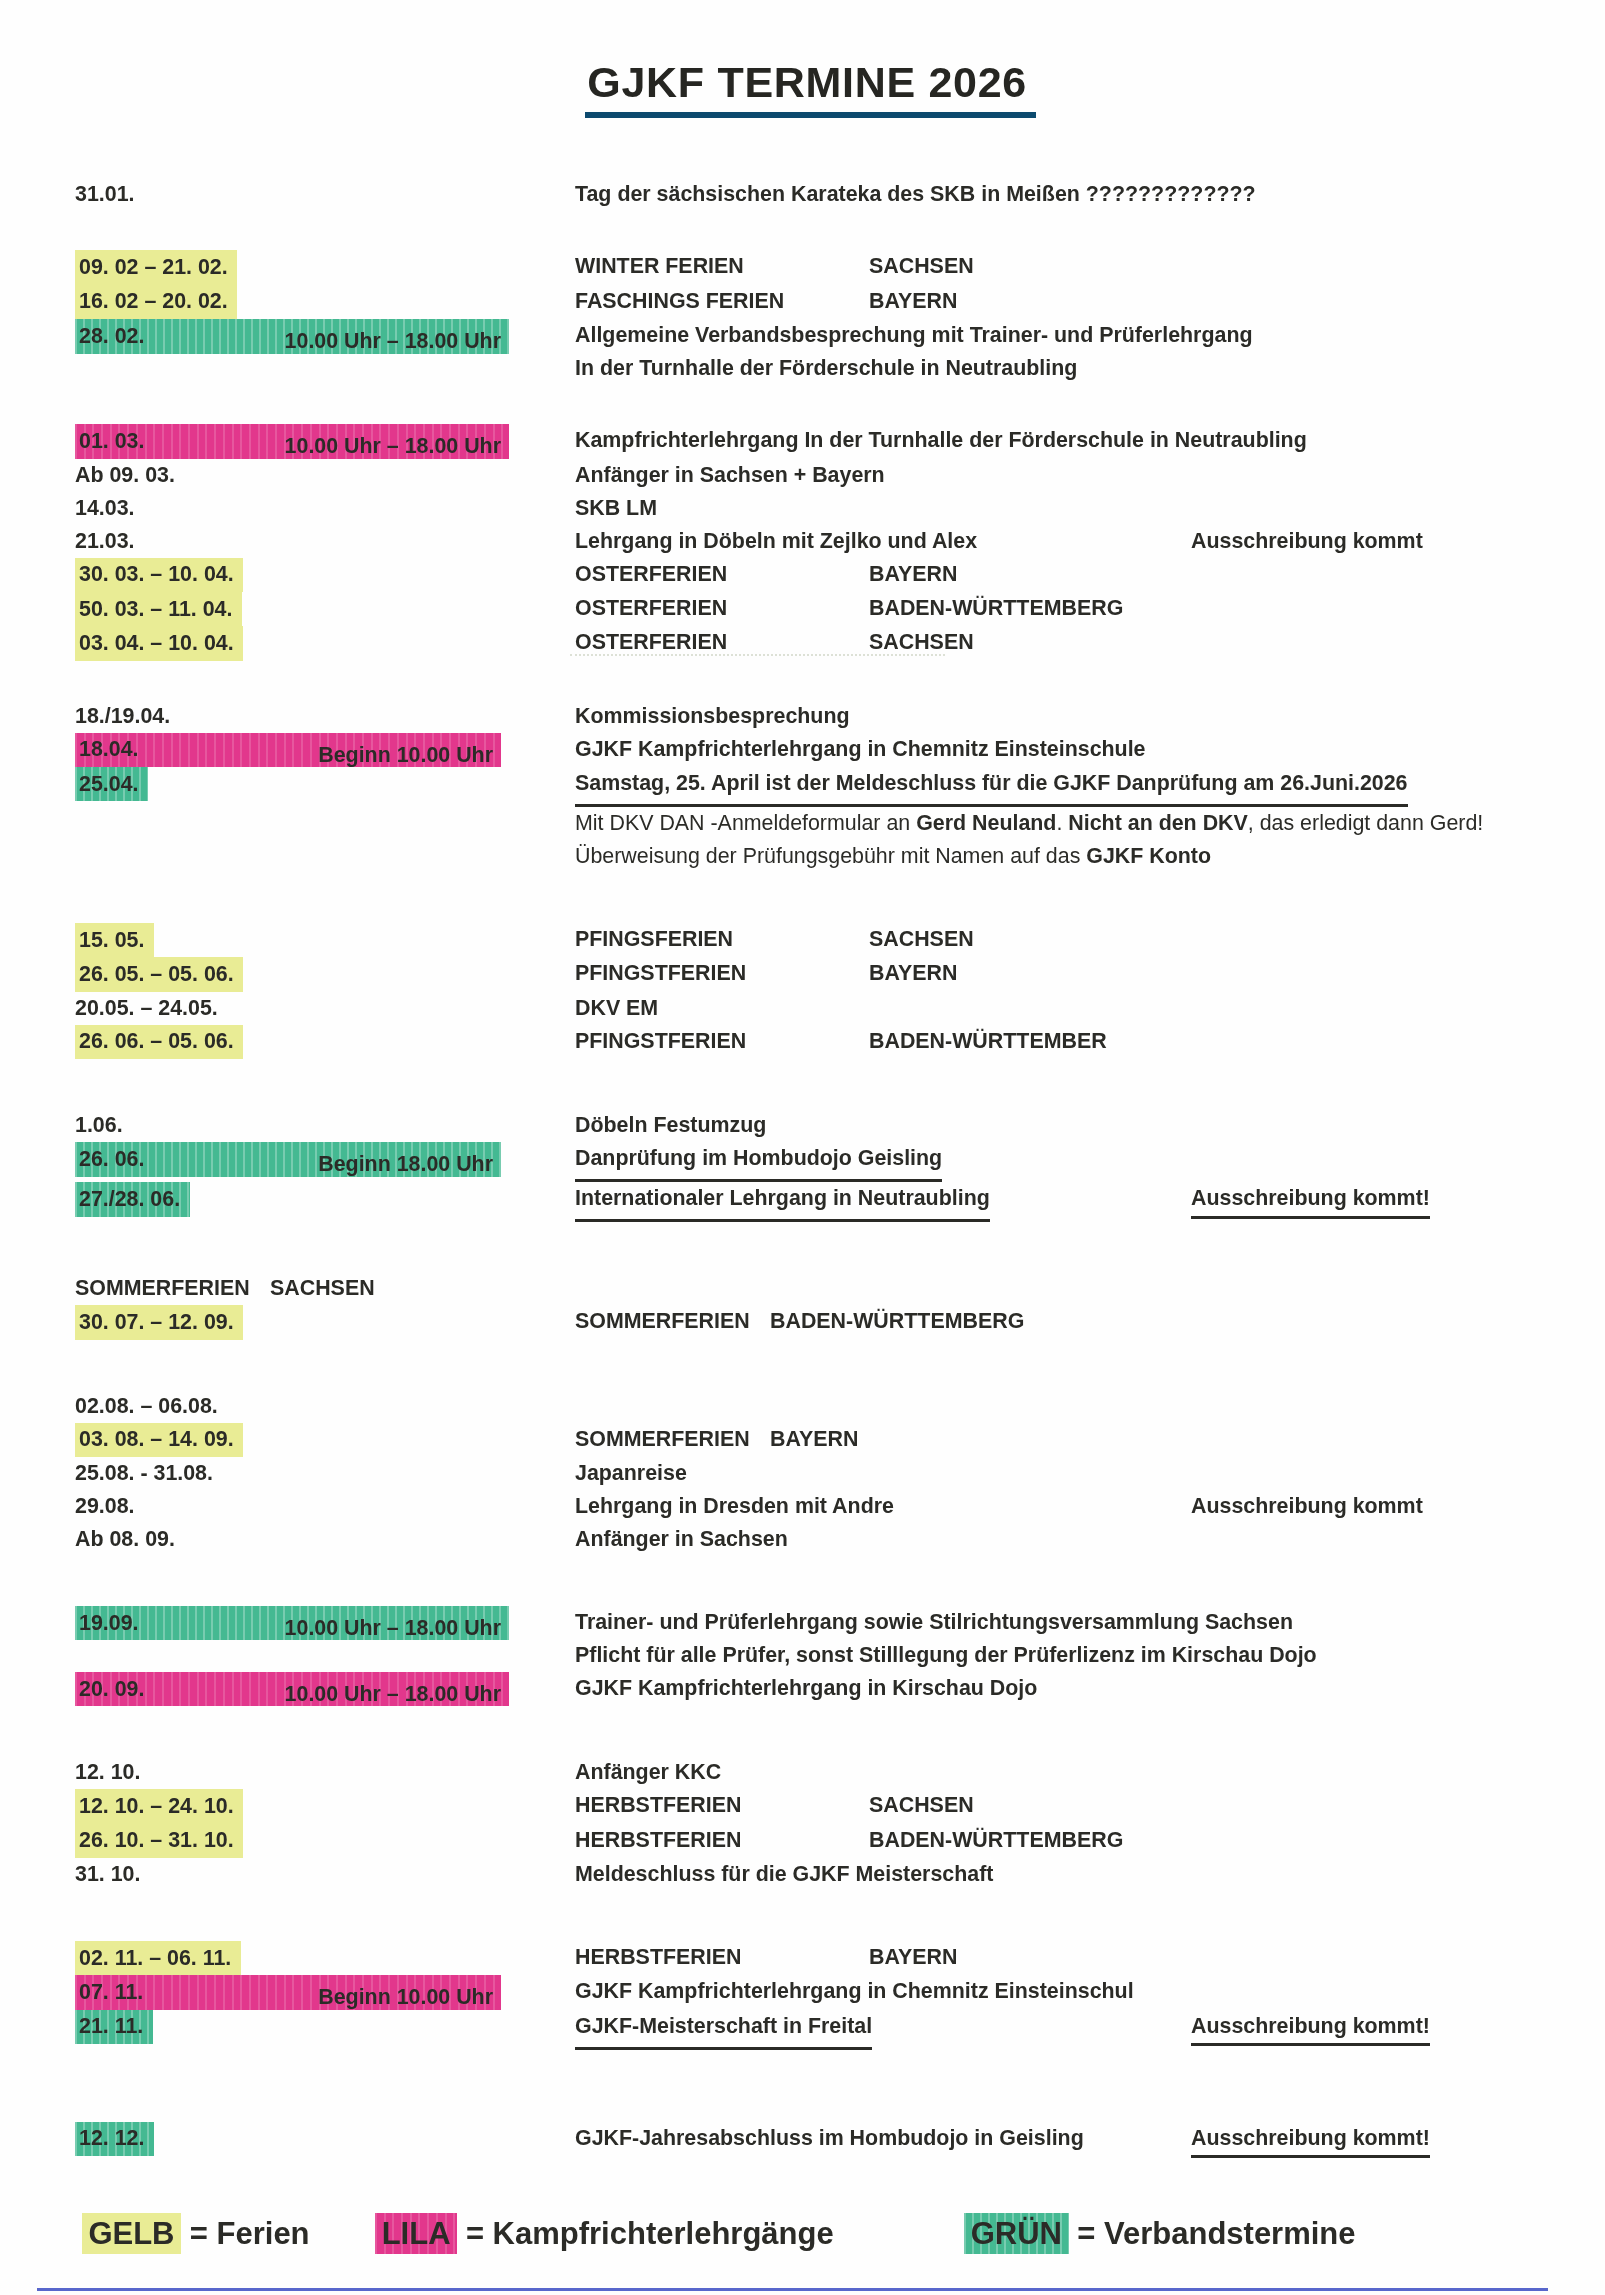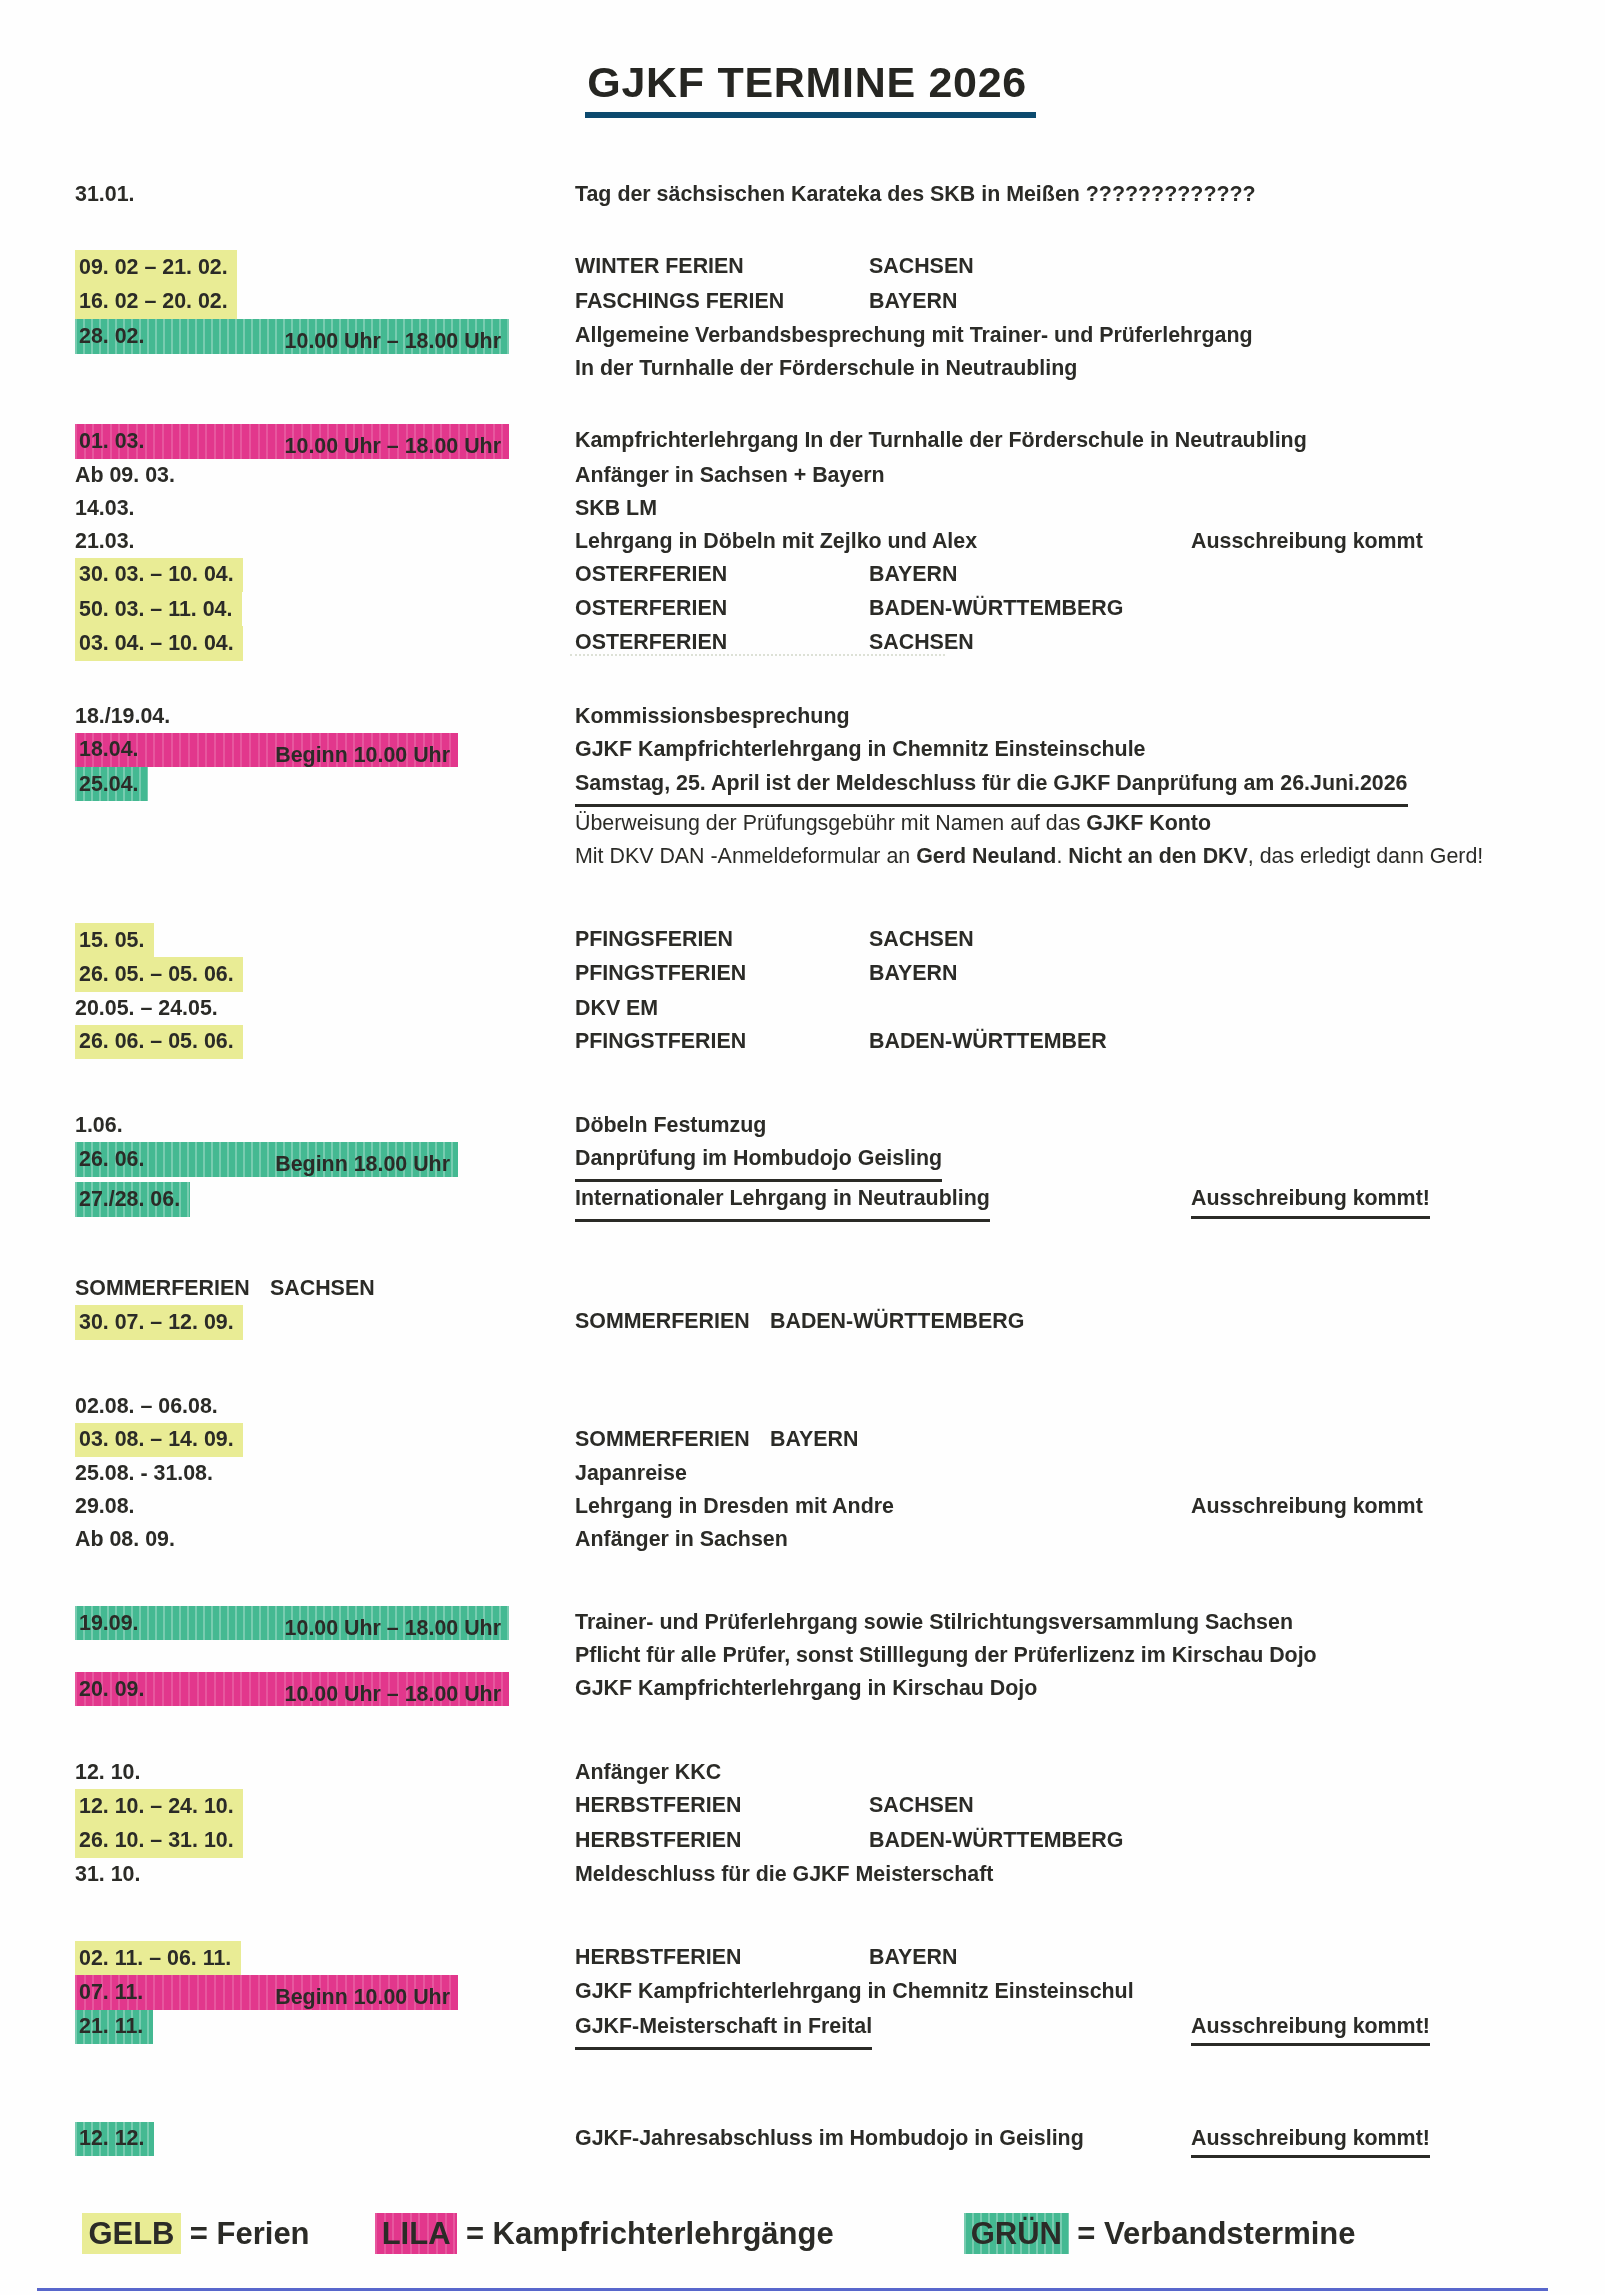--- a/index.html
+++ b/index.html
@@ -17,21 +17,21 @@
   }
   
   .row{position:relative; display:flex; align-items:flex-start; line-height:33px; min-height:33px; font-size:21.4px;}
   .gap-m{margin-top:39px;}
   .gap-l{margin-top:50px;}
   .gap-xl{margin-top:72px;}
   .datecol{width:500px; flex:0 0 500px; font-weight:700;}
   .date-plain{font-weight:700;}
   .band{position:relative; display:inline-block; padding:0.7px 9.4px 0.7px 4px; font-weight:700;}
   .band-time{width:434px; box-sizing:border-box;}
-  .band-beginn{width:383px; box-sizing:border-box;}
+  .band-beginn{width:426px; box-sizing:border-box;}
   .band .time{position:absolute; right:8px; top:6px; font-weight:700;}
   .band-yellow{background:#e9ec95;}
   .band-green{background:#44b992;
     background-image:repeating-linear-gradient(90deg, rgba(255,255,255,.28) 0 2px, rgba(255,255,255,0) 2px 8px);}
   .band-pink{background:#e2378c;
     background-image:repeating-linear-gradient(90deg, rgba(255,255,255,.16) 0 2px, rgba(255,255,255,0) 2px 8.7px);}
   .maincol{flex:1 1 auto; font-weight:700;}
   .line{line-height:33px;}
   .uline{width:fit-content; border-bottom:3.3px solid #2a2a26; padding-bottom:4px;}
   .reg{font-weight:400;}
@@ -138,22 +138,22 @@
       <div class="row">
         <div class="datecol"><span class="band band-pink band-beginn"><span class="date-text">18.04.</span><span class="time">Beginn 10.00 Uhr</span></span></div>
         <div class="maincol">
           <div class="line">GJKF Kampfrichterlehrgang in Chemnitz Einsteinschule</div>
         </div>
       </div>
       <div class="row">
         <div class="datecol"><span class="band band-green"><span class="date-text">25.04.</span></span></div>
         <div class="maincol">
           <div class="line uline">Samstag, 25. April ist der Meldeschluss für die GJKF Danprüfung am 26.Juni.2026</div>
+          <div class="line reg"><span>Mit DKV DAN -Anmeldeformular an </span><span class="b">Gerd Neuland</span><span>. </span><span class="b">Nicht an den DKV</span><span>, das erledigt dann Gerd!</span></div>
           <div class="line reg"><span>Überweisung der Prüfungsgebühr mit Namen auf das </span><span class="b">GJKF Konto</span></div>
-          <div class="line reg"><span>Mit DKV DAN -Anmeldeformular an </span><span class="b">Gerd Neuland</span><span>. </span><span class="b">Nicht an den DKV</span><span>, das erledigt dann Gerd!</span></div>
         </div>
       </div>
       <div class="row gap-l">
         <div class="datecol"><span class="band band-yellow"><span class="date-text">15. 05.</span></span></div>
         <div class="maincol">
           <div class="line"><span class="c1">PFINGSFERIEN</span><span class="c2">SACHSEN</span></div>
         </div>
       </div>
       <div class="row">
         <div class="datecol"><span class="band band-yellow"><span class="date-text">26. 05. – 05. 06.</span></span></div>

